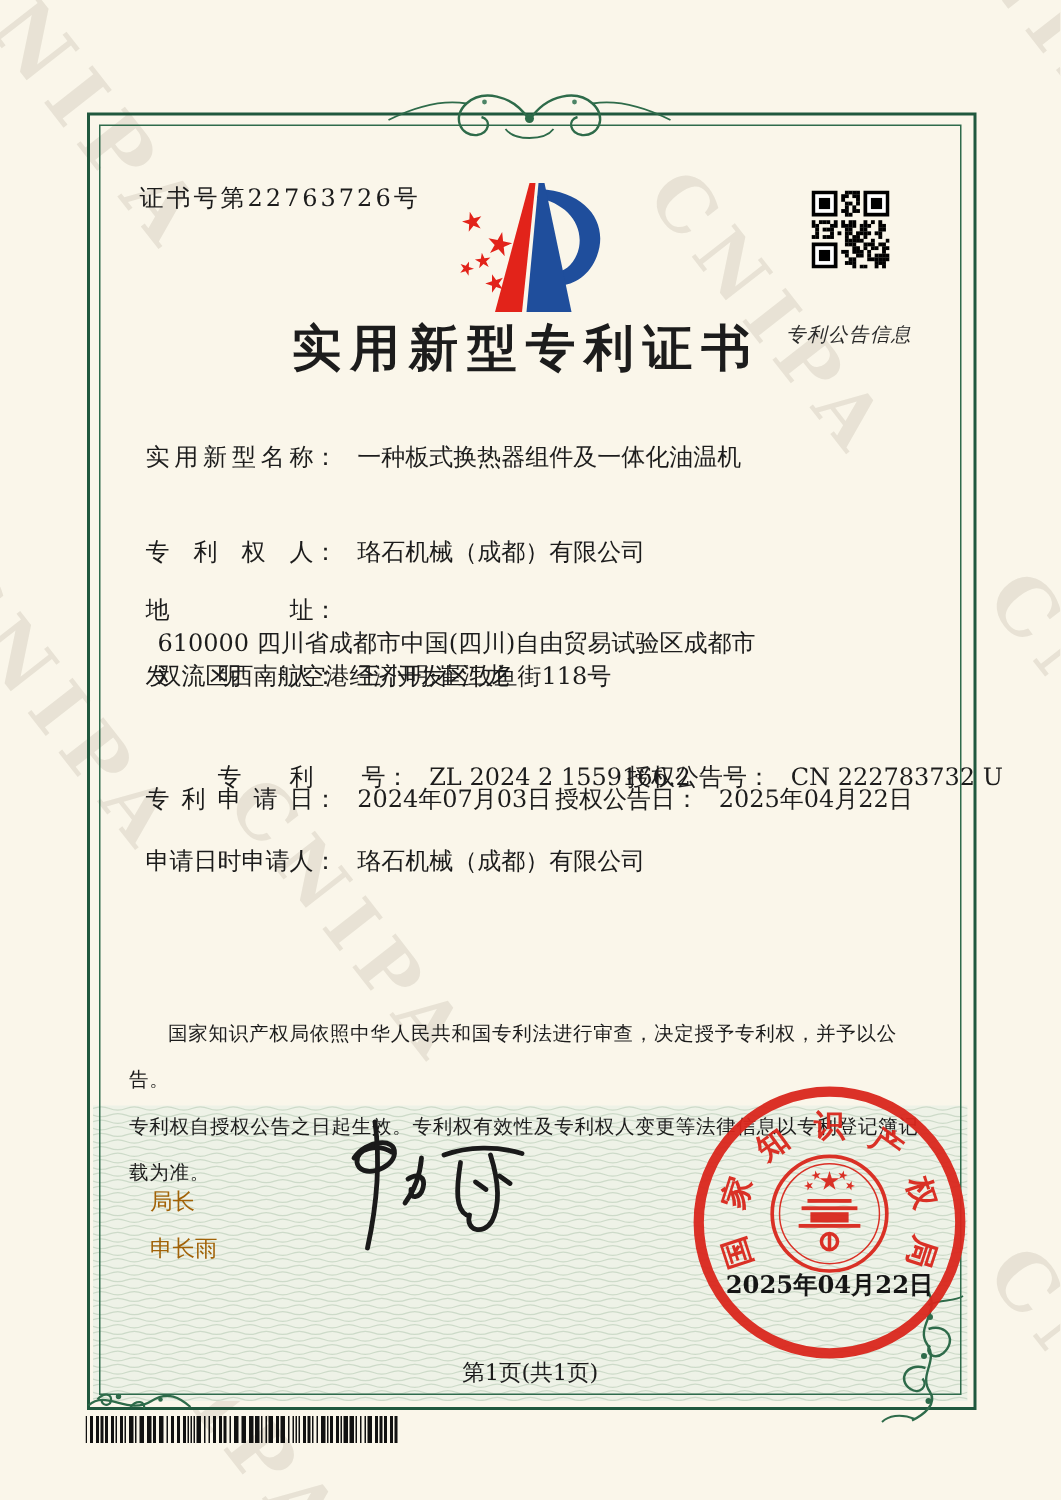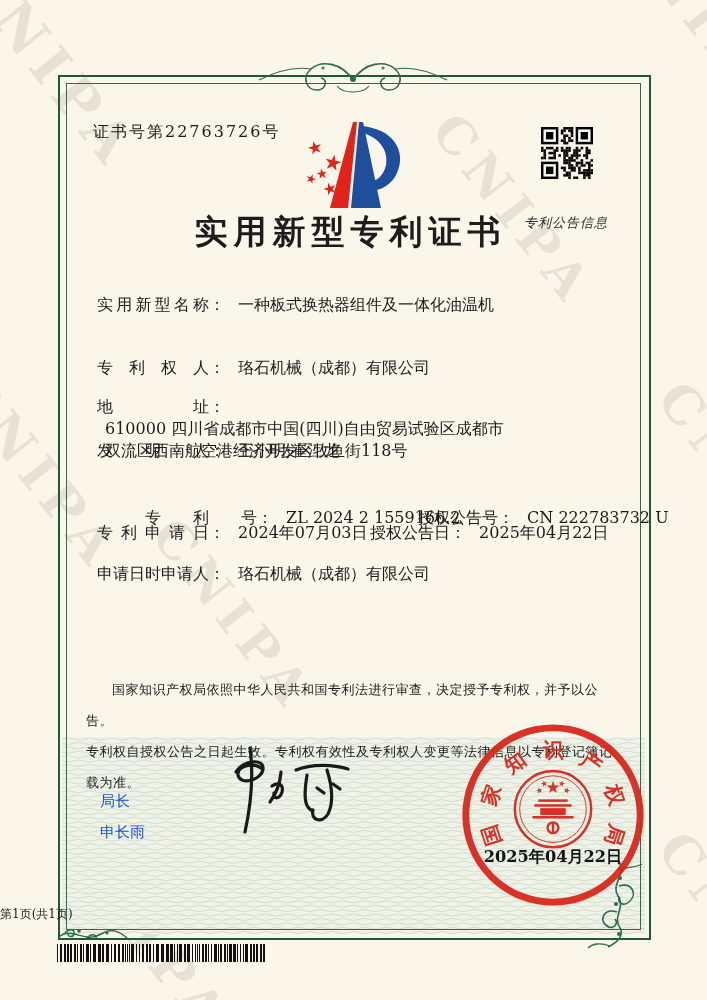--- a/index.html
+++ b/index.html
@@ -20,22 +20,22 @@
   .qr-label{left:516px;top:190px;width:100px;text-align:center;font-size:13px;letter-spacing:1px;color:#2b2b2b;font-style:italic;margin-top:24px;}
   .row{position:absolute;left:97px;width:520px;font-size:16px;z-index:5;}
   .flabel{display:inline-block;width:112px;text-align:justify;text-align-last:justify;vertical-align:top;}
   .colon{display:inline-block;vertical-align:top;}
   .fval{display:inline-block;vertical-align:top;margin-left:8px;}
   .addr-val{width:412px;line-height:22px;}
   .rcol{position:absolute;left:273px;top:0;white-space:nowrap;}
   .decl{position:absolute;left:86px;top:674px;width:536px;font-size:13px;line-height:31px;letter-spacing:0.5px;z-index:5;}
   .decl .l1{text-indent:2em;}
   .sig-block{position:absolute;left:100px;top:786px;font-family:"DejaVu Sans","Liberation Sans",sans-serif;
-             font-size:15px;font-weight:500;line-height:31px;z-index:5;color:#1d4ed8;}
-  .footer-page{position:absolute;left:0;top:906px;width:707px;text-align:left;font-size:12px;z-index:5;}
+             font-size:15px;font-weight:500;line-height:31px;z-index:5;color:#a16207;}
+  .footer-page{position:absolute;left:0;top:906px;width:707px;text-align:center;font-size:15px;z-index:5;}
   .svg-abs{position:absolute;}
 </style>
 </head>
 <body>
 
 <div class="page">
 
   <div class="wm" style="left:-75px;top:30px;font-size:56px;">CNIPA</div>
   <div class="wm" style="left:585px;top:-15px;font-size:52px;">CNIPA</div>
   <div class="wm" style="left:400px;top:180px;font-size:50px;">CNIPA</div>

